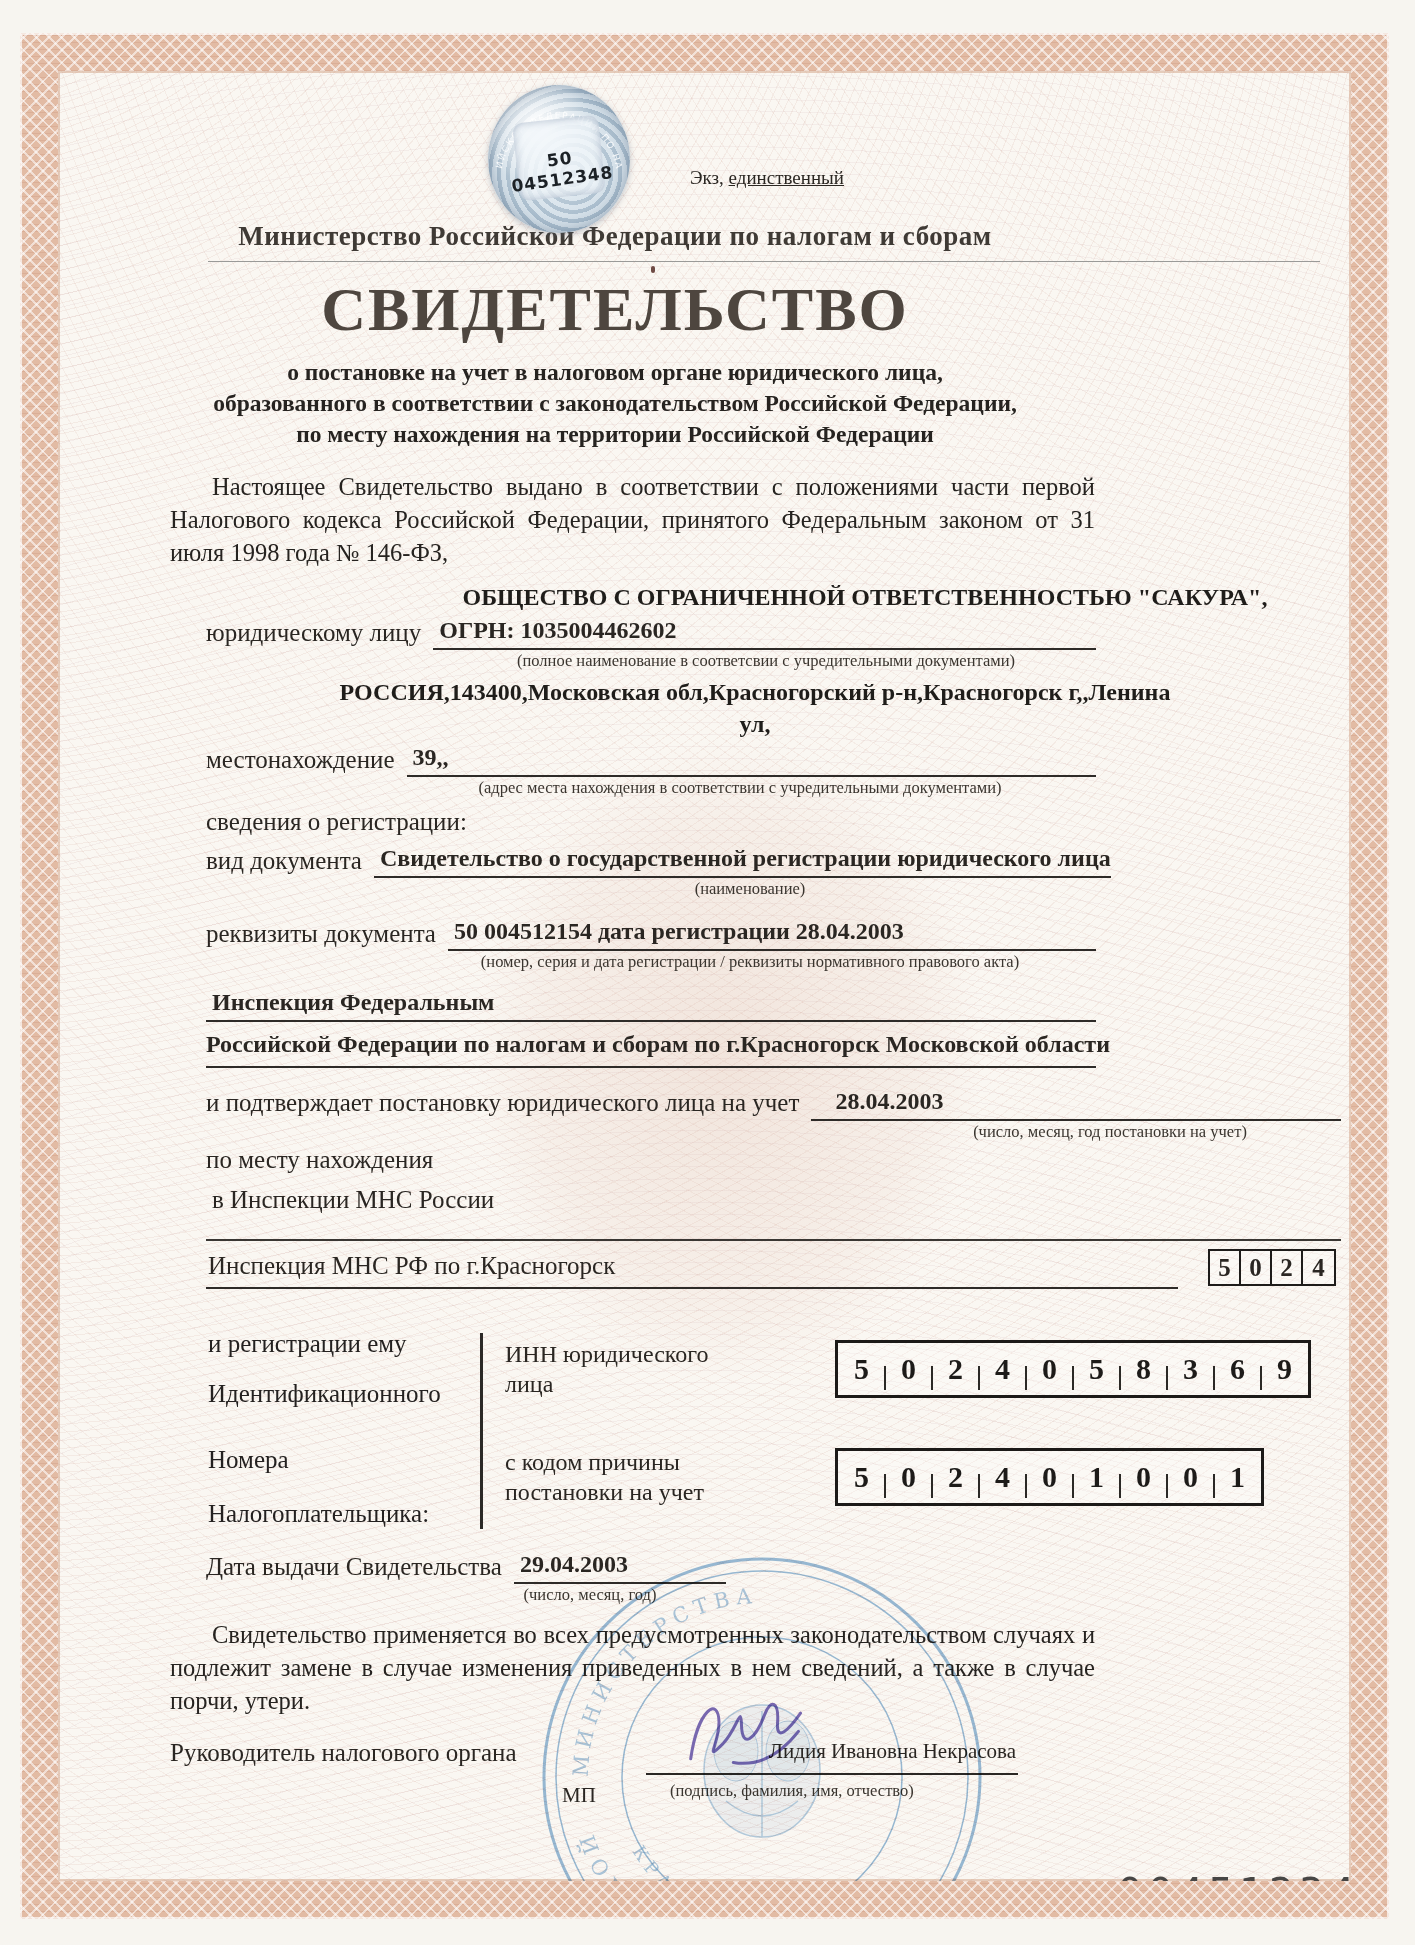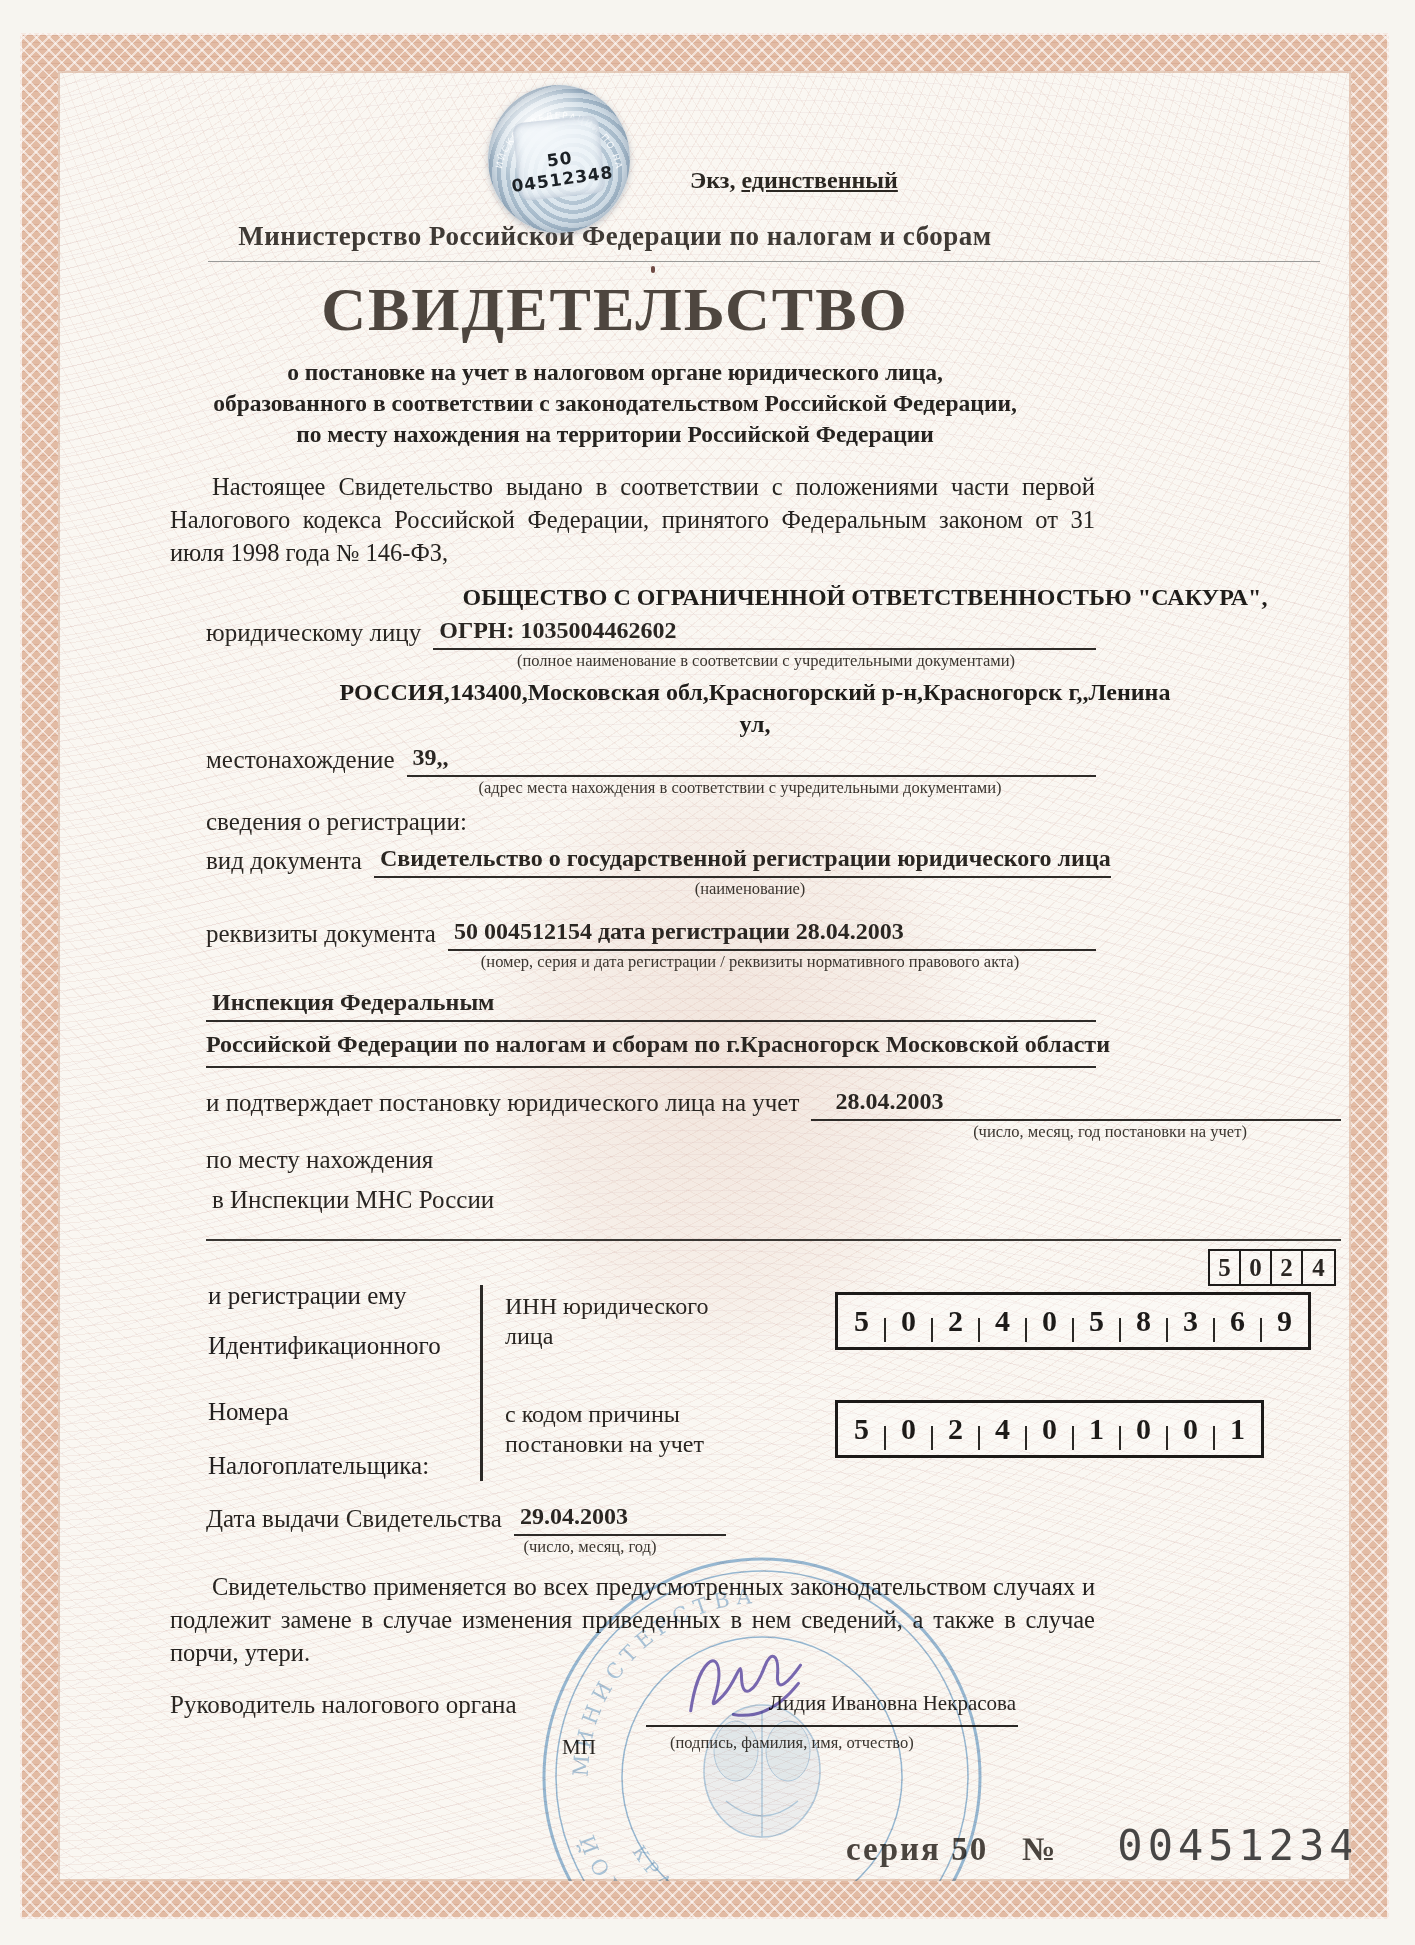--- a/index.html
+++ b/index.html
@@ -52,21 +52,21 @@
     background:rgba(240,246,250,.75); border-radius:10px; transform:rotate(-6deg);
     box-shadow:inset 0 0 8px rgba(100,120,150,.45);
   }
   .holo-num {
     position:absolute; left:8px; top:64px; width:130px; text-align:center;
     font-family:"DejaVu Sans",sans-serif; font-weight:bold; font-size:17px; color:#1c2126;
     transform:rotate(-8deg); letter-spacing:1px;
   }
   .holo svg { position:absolute; left:0; top:0; }
 
-  .copy-note { position:absolute; left:632px; top:96px; font-size:24px; font-weight:bold; color:#2b2722; z-index:2; }
+  .copy-note { position:absolute; left:632px; top:96px; font-size:19px; font-weight:normal; color:#2b2722; z-index:2; }
   .copy-note .u { text-decoration:underline; }
 
   .ministry { width:890px; text-align:center; font-weight:bold; font-size:27px; color:#3f3a35; letter-spacing:.5px; }
   .ministry-rule { margin-left:38px; margin-top:9px; width:1112px; border-top:1.5px solid #9a9a98; position:relative; }
   .ministry-rule .dot { position:absolute; left:443px; top:4px; width:4px; height:7px; background:#6e4a44; border-radius:2px; }
 
   .doc-title { width:890px; text-align:center; margin-top:12px; font-size:62px; font-weight:bold; color:#4e463f; letter-spacing:2px; }
   .subtitle { width:890px; text-align:center; margin-top:12px; font-weight:bold; font-size:23.5px; line-height:31px; color:#262320; }
 
   .par { width:925px; font-size:24.5px; line-height:33px; text-align:justify; text-indent:42px; color:#262320; }
@@ -212,20 +212,21 @@
           <div class="frow wide">
             <span class="lbl">и подтверждает постановку юридического лица на учет</span>
             <span class="fill" style="text-align:left;padding-left:24px;">28.04.2003</span>
           </div>
           <div class="cap" style="margin-left:740px;width:400px;">(число, месяц, год постановки на учет)</div>
           <div class="plain-line">по месту нахождения</div>
           <div class="plain-line" style="margin-top:6px;margin-left:42px;">в Инспекции МНС России</div>
         </div>
 
         <div class="insp-band">
+          <div class="insp-name">Инспекция МНС РФ по г.Красногорск</div>
           <div class="code-box">
               <span class="cell">5</span>
               <span class="cell">0</span>
               <span class="cell">2</span>
               <span class="cell">4</span>
             </div>
         </div>
 
         <div class="inn-block">
           <div class="inn-left">

